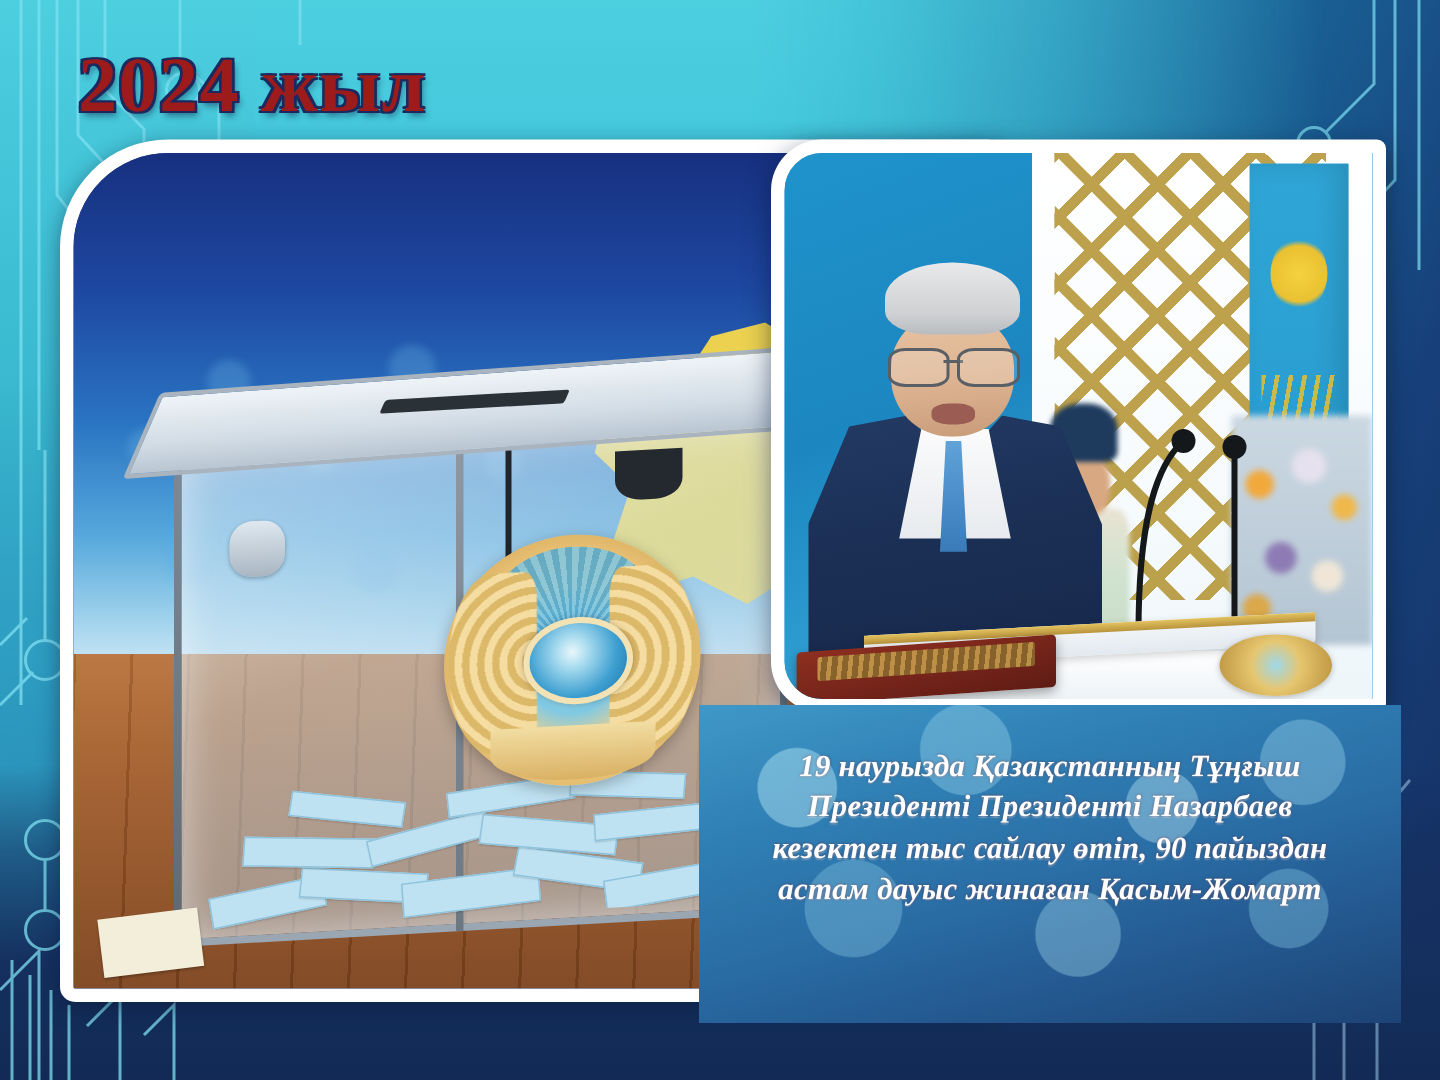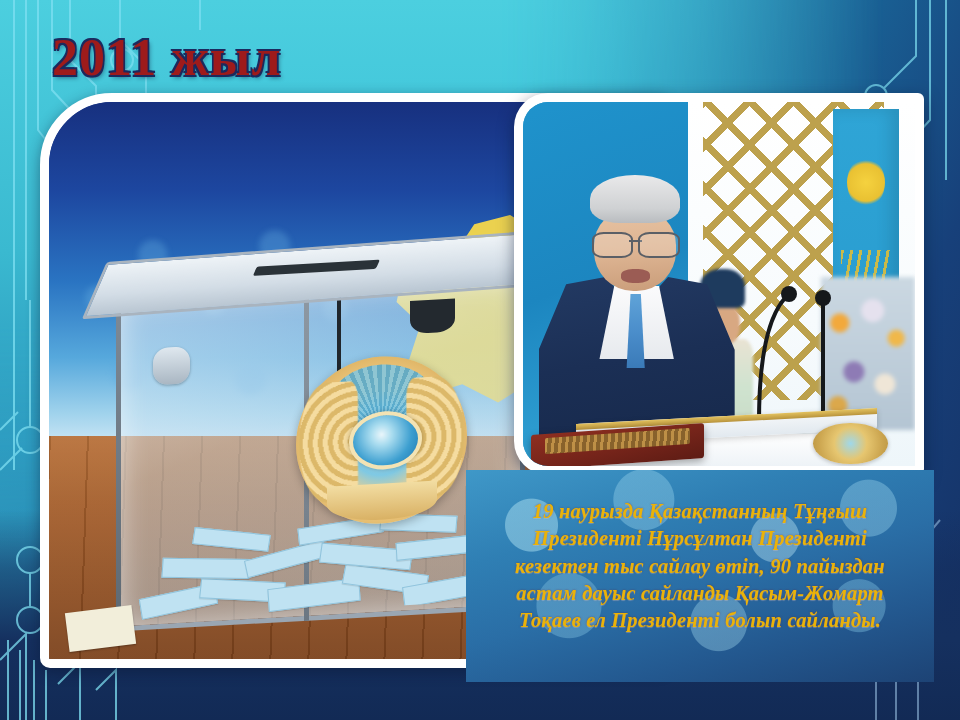--- a/index.html
+++ b/index.html
@@ -360,21 +360,21 @@
       radial-gradient(circle at 54% 72%, rgba(155,210,232,.4) 0 28px, transparent 29px),
       radial-gradient(circle at 84% 64%, rgba(125,190,222,.42) 0 26px, transparent 27px),
       linear-gradient(165deg,#3f98c8 0%,#2f7fb4 28%,#2a6ea6 52%,#23588f 76%,#1d4375 100%);
     filter:blur(.2px);
   }
   .caption{
     position:absolute;left:466px;top:498px;width:468px;
     text-align:center;
     font-family:"Liberation Serif", serif;
     font-style:italic;font-weight:bold;font-size:20.5px;line-height:1.33;
-    color:#eab308;
+    color:#ffffff;
     text-shadow:0 1px 1px rgba(255,255,255,.28), 0 0 2px rgba(120,10,15,.5);
     letter-spacing:.2px;
   }
 
   
   .circuit line,.circuit circle,.circuit path{fill:none;}
 </style>
 </head>
 <body>
 
@@ -421,21 +421,21 @@
     <g stroke="#9fc7e8" stroke-width="2" opacity="0.55">
       <path d="M918 560 L918 720"></path>
       <path d="M896 600 L896 720"></path>
       <circle cx="918" cy="548" r="10"></circle>
       <circle cx="876" cy="660" r="13"></circle>
       <path d="M876 673 L876 720"></path>
       <path d="M940 520 L918 546"></path>
     </g>
   </svg>
 
-  <div class="title">2011 жыл</div>
+  <div class="title">2024 жыл</div>
 
   <div class="left-panel">
     <div class="lp-inner">
       <div class="lp-wall"></div>
       <div class="lp-crowd"></div>
       <div class="lp-map"></div>
       <div class="lp-floor"></div>
 
       <div class="box">
         <div class="box-glass"></div>
@@ -519,19 +519,18 @@
       <div class="pod-top"></div>
       <div class="pod-gold"></div>
       <div class="pod-emblem"></div>
       <div class="book"></div>
     </div>
   </div>
 
   <div class="caption-bg"></div>
   <div class="caption">
     <div>19 наурызда Қазақстанның Тұңғыш</div>
-    <div>Президенті Нұрсұлтан Президенті</div>
+    <div>Президенті Президенті Назарбаев</div>
     <div>кезектен тыс сайлау өтіп, 90 пайыздан</div>
-    <div>астам дауыс сайланды Қасым-Жомарт</div>
-    <div>Тоқаев ел Президенті болып сайланды.</div>
+    <div>астам дауыс жинаған Қасым-Жомарт</div>
   </div>
 
 </div>
 
 </body></html>

